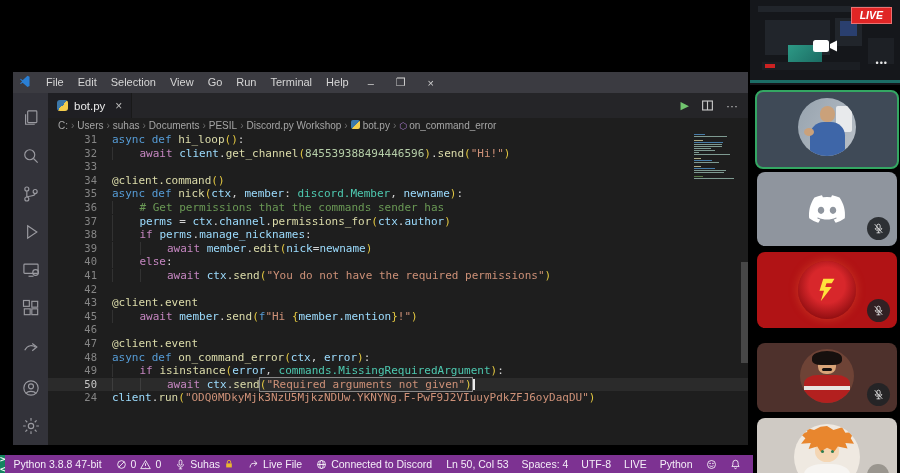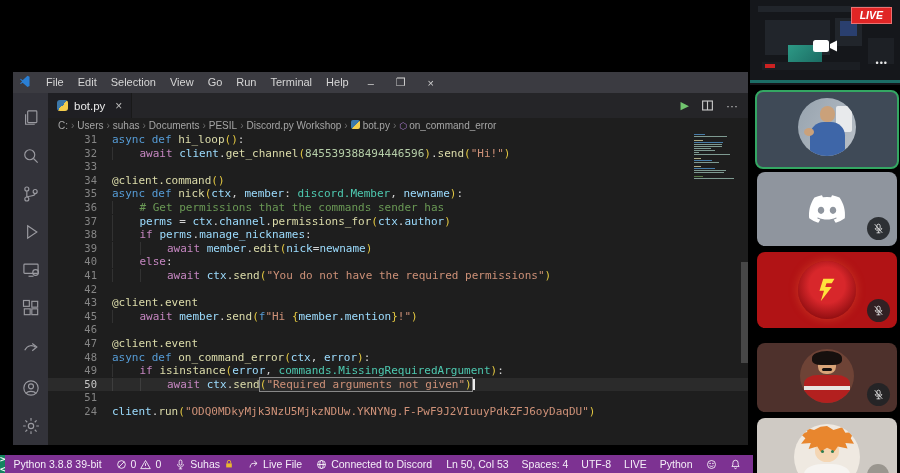--- a/index.html
+++ b/index.html
@@ -261,21 +261,20 @@
             <div class="code-line"><span class="ln">40</span><span class="ctext"><span class="ind tk-pln">    </span><span class="tk-ctrl">else</span><span class="tk-pln">:</span></span></div>
             <div class="code-line"><span class="ln">41</span><span class="ctext"><span class="ind tk-pln">    </span><span class="ind tk-pln">    </span><span class="tk-ctrl">await </span><span class="tk-var">ctx</span><span class="tk-pln">.</span><span class="tk-fn">send</span><span class="tk-par">(</span><span class="tk-str">"You do not have the required permissions"</span><span class="tk-par">)</span></span></div>
             <div class="code-line"><span class="ln">42</span><span class="ctext"></span></div>
             <div class="code-line"><span class="ln">43</span><span class="ctext"><span class="tk-dec">@client.event</span></span></div>
             <div class="code-line"><span class="ln">45</span><span class="ctext"><span class="ind tk-pln">    </span><span class="tk-ctrl">await </span><span class="tk-var">member</span><span class="tk-pln">.</span><span class="tk-fn">send</span><span class="tk-par">(</span><span class="tk-kw">f</span><span class="tk-str">"Hi </span><span class="tk-par">{</span><span class="tk-var">member.mention</span><span class="tk-par">}</span><span class="tk-str">!"</span><span class="tk-par">)</span></span></div>
             <div class="code-line"><span class="ln">46</span><span class="ctext"></span></div>
             <div class="code-line"><span class="ln">47</span><span class="ctext"><span class="tk-dec">@client.event</span></span></div>
             <div class="code-line"><span class="ln">48</span><span class="ctext"><span class="tk-kw">async def </span><span class="tk-fn">on_command_error</span><span class="tk-par">(</span><span class="tk-var">ctx</span><span class="tk-pln">, </span><span class="tk-var">error</span><span class="tk-par">)</span><span class="tk-pln">:</span></span></div>
             <div class="code-line"><span class="ln">49</span><span class="ctext"><span class="ind tk-pln">    </span><span class="tk-ctrl">if </span><span class="tk-fn">isinstance</span><span class="tk-par">(</span><span class="tk-var">error</span><span class="tk-pln">, </span><span class="tk-cls">commands.MissingRequiredArgument</span><span class="tk-par">)</span><span class="tk-pln">:</span></span></div>
             <div class="code-line cur"><span class="ln">50</span><span class="ctext"><span class="ind tk-pln">    </span><span class="ind tk-pln">    </span><span class="tk-ctrl">await </span><span class="tk-var">ctx</span><span class="tk-pln">.</span><span class="tk-fn">send</span><span class="match-box"><span class="tk-par">(</span><span class="tk-str">"Required arguments not given"</span><span class="tk-par">)</span></span><span class="cursor"></span></span></div>
-            <div class="code-line"><span class="ln">51</span><span class="ctext"></span></div>
             <div class="code-line"><span class="ln">24</span><span class="ctext"><span class="tk-var">client</span><span class="tk-pln">.</span><span class="tk-fn">run</span><span class="tk-par">(</span><span class="tk-str">"ODQ0MDkyMjk3NzU5MjkzNDUw.YKNYNg.F-PwF9J2VIuuyPdkZFJ6oyDaqDU"</span><span class="tk-par">)</span></span></div>
           </div>
         <div class="minimap" id="minimap">
             <div class="mm-line" style="height: 1.2px; width: 11px; background: rgb(86, 156, 214); opacity: 0.75;"></div>
             <div class="mm-line" style="height: 1.2px; width: 33px; background: rgb(159, 196, 184); opacity: 0.75;"></div>
             <div class="mm-line" style="height: 1.2px; width: 0px; background: transparent; opacity: 0.75;"></div>
             <div class="mm-line" style="height: 1.2px; width: 9.35px; background: rgb(220, 220, 170); opacity: 0.75;"></div>
             <div class="mm-line" style="height: 1.2px; width: 29.15px; background: rgb(86, 156, 214); opacity: 0.75;"></div>
             <div class="mm-line" style="height: 1.2px; width: 27.5px; background: rgb(159, 196, 184); opacity: 0.75;"></div>
             <div class="mm-line" style="height: 1.2px; width: 28.05px; background: rgb(159, 196, 184); opacity: 0.75;"></div>
@@ -301,21 +300,21 @@
         </div>
       </div>
     </div>
   </div>
 </div>
 
 <div class="statusbar" style="background: rgb(125, 50, 146);">
   <div class="sb-remote" id="sb-remote" style="background: rgb(20, 131, 95);">&gt;&lt;</div>
   <div class="sb-main" id="sb-main">
     <span id="sb-left" style="display:flex;gap:14px;align-items:center">
-        <span class="sb-item">Python 3.8.8 39-bit</span>
+        <span class="sb-item">Python 3.8.8 47-bit</span>
         <span class="sb-item">
           <svg class="sic" viewBox="0 0 16 16">
             <circle cx="8" cy="8" r="5.6"></circle>
             <path d="M4.2 11.8L11.8 4.2"></path>
           </svg>
           <span>0</span>
           <svg class="sic" viewBox="0 0 16 16">
             <path d="M8 2.2L15 14H1z"></path>
             <path d="M8 6.2v4M8 12v.4"></path>
           </svg>

